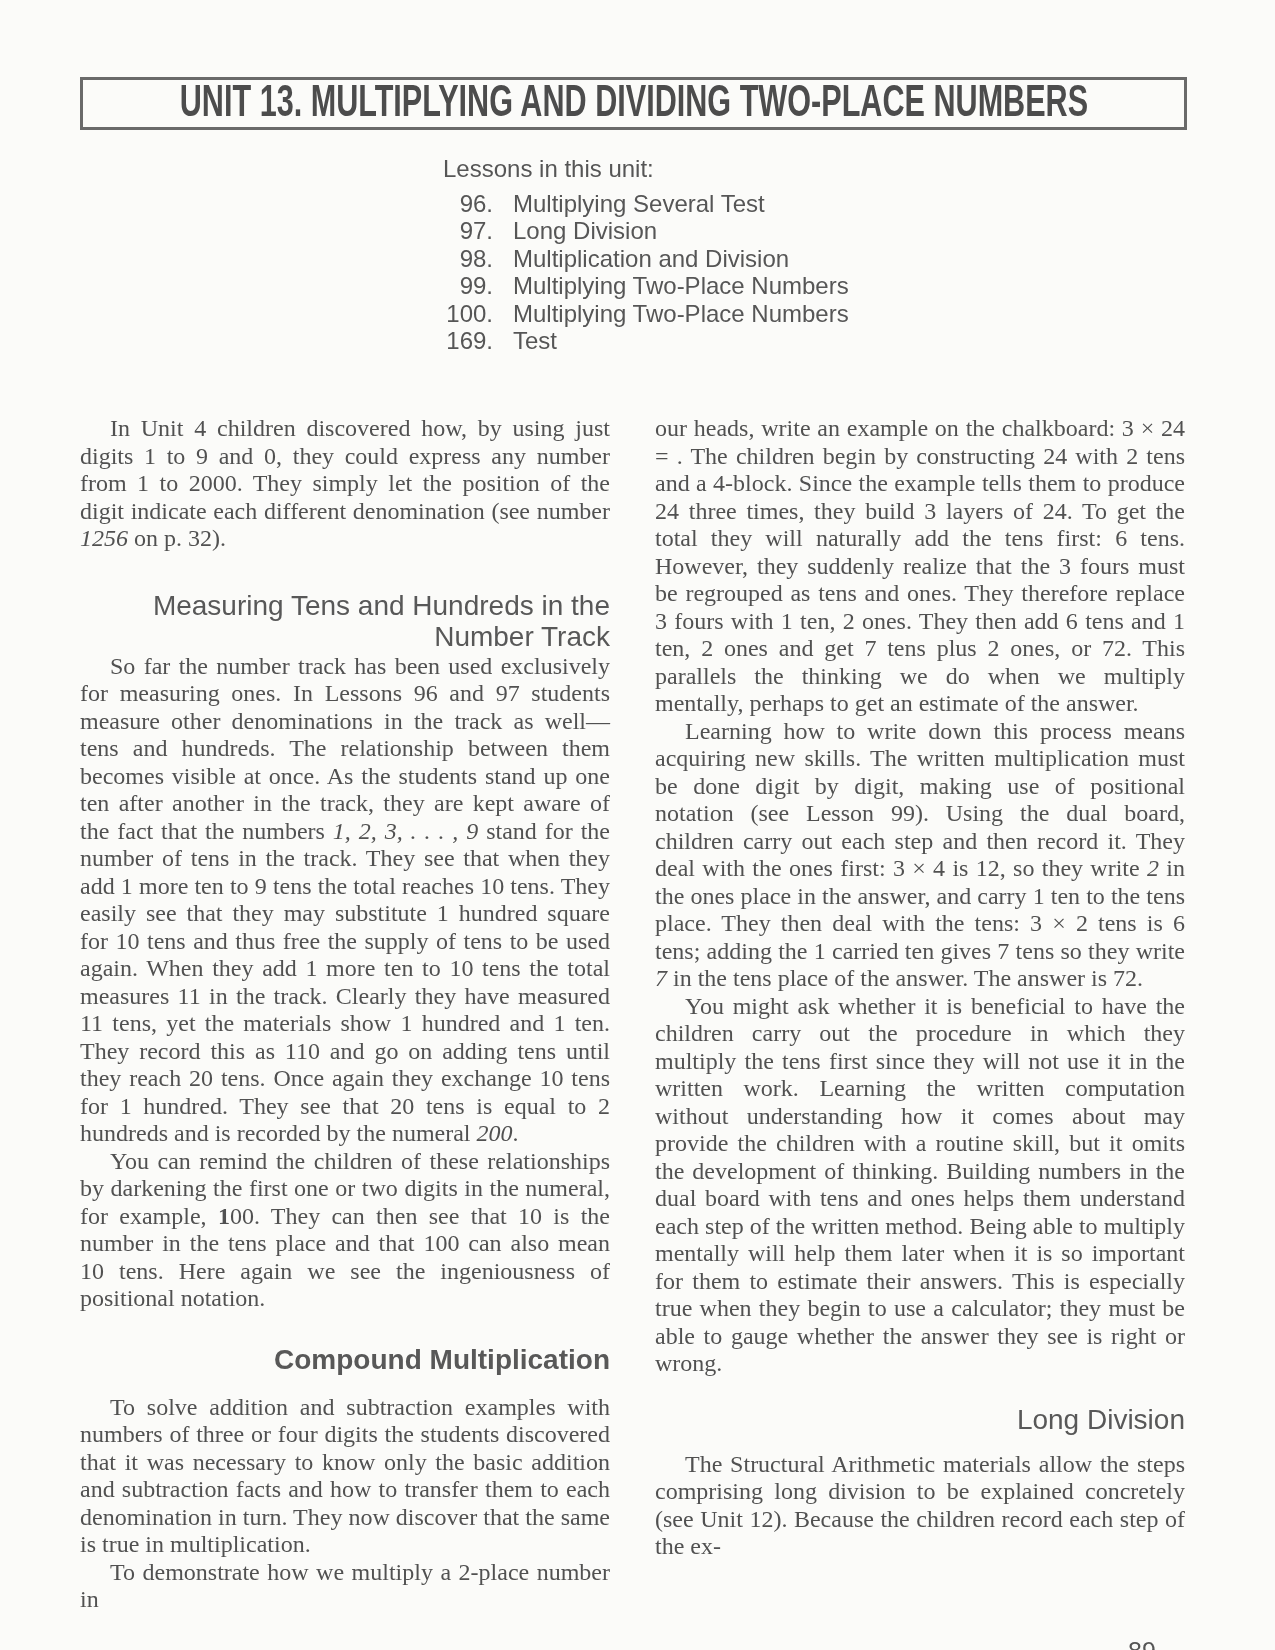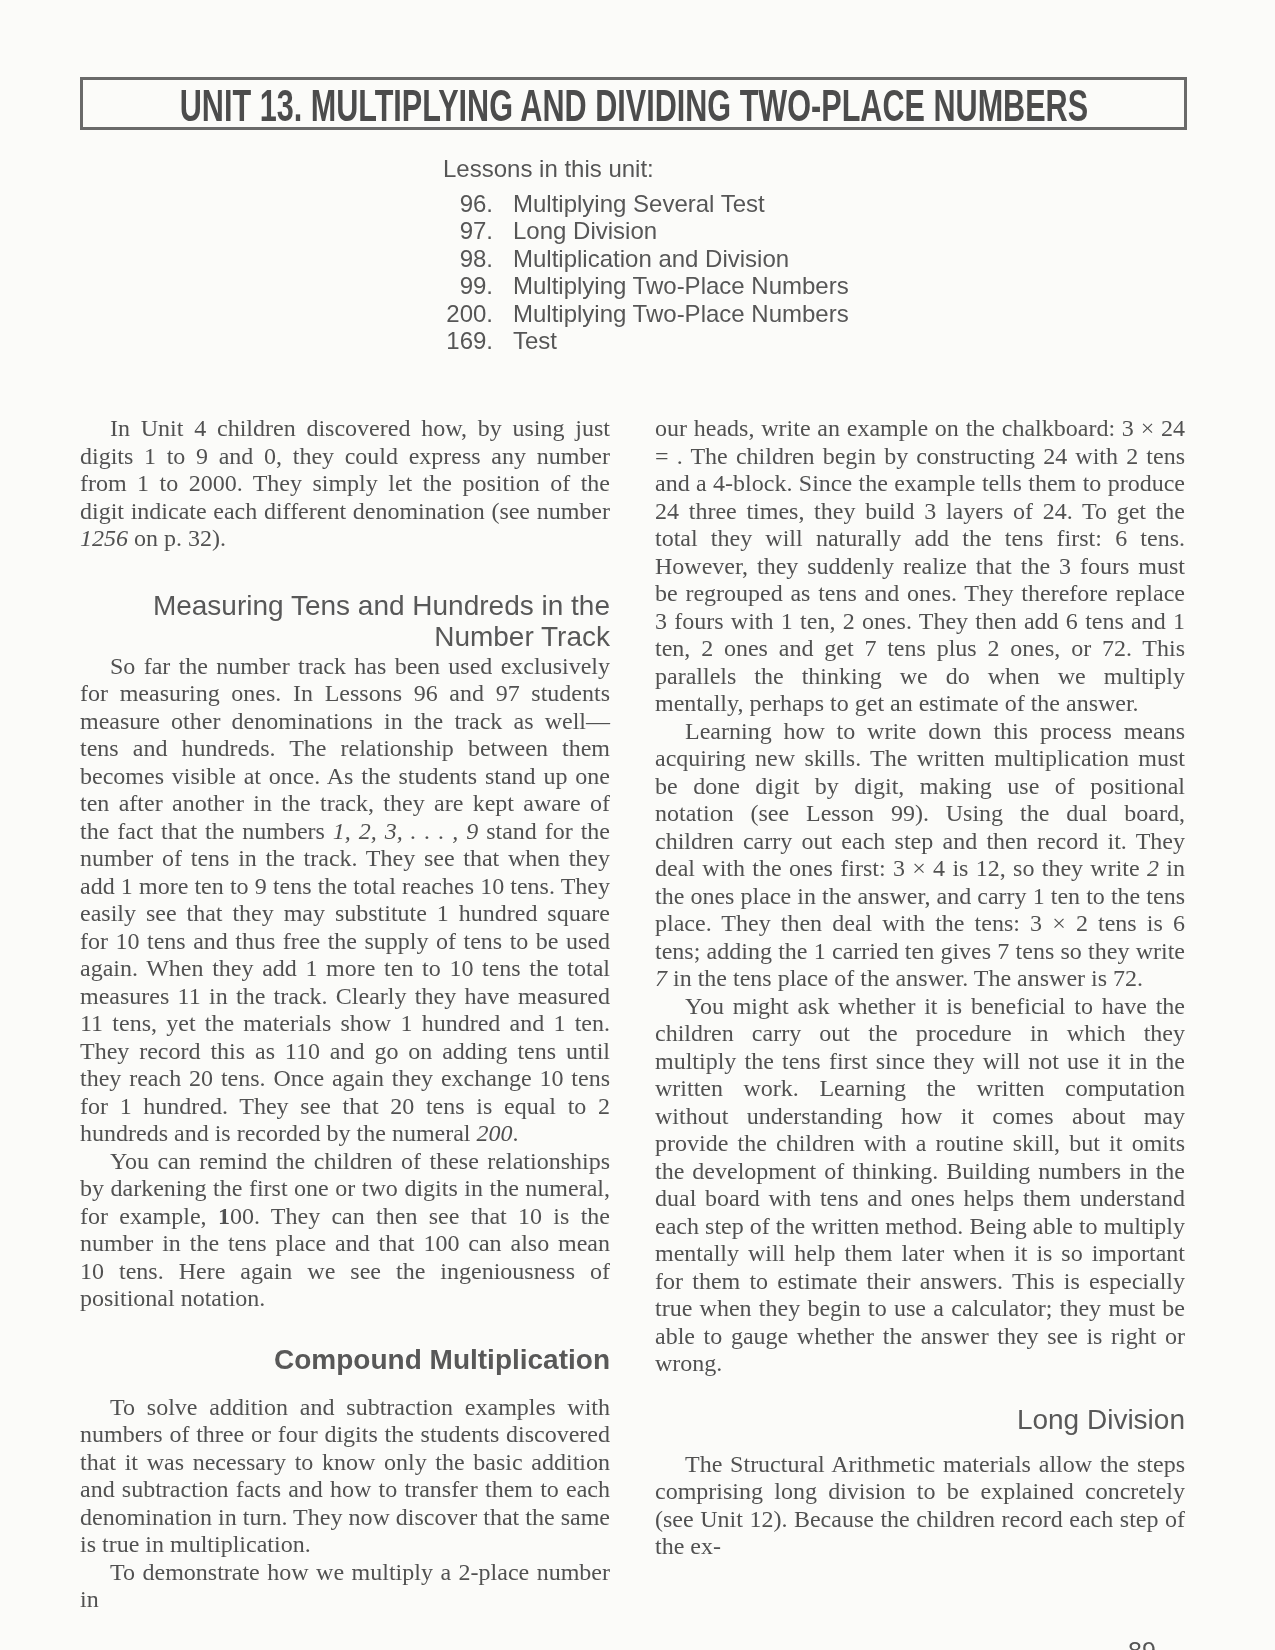--- a/index.html
+++ b/index.html
@@ -8,21 +8,21 @@
     background: #fbfbf9;
     position: relative;
     overflow: hidden;
     font-family: "Liberation Serif", serif;
     color: #4f4f4f;
   }
   .title-box {
     position: absolute; left: 80px; top: 77px;
     width: 1101px; height: 47px;
     border: 3px solid #6a6a6a;
-    display: flex; align-items: flex-start; justify-content: center;
+    display: flex; align-items: flex-end; justify-content: center;
     background: #fbfbf9;
   }
   .title-box .title-text {
     font-family: "Liberation Sans", sans-serif;
     font-weight: bold;
     font-size: 45px;
     color: #4c4c4c;
     white-space: nowrap;
     display: inline-block;
     transform: scaleX(0.68);
@@ -86,21 +86,21 @@
     </div>
     <div class="lesson-row">
       <span class="lesson-number">98.</span>
       <span class="lesson-label">Multiplication and Division</span>
     </div>
     <div class="lesson-row">
       <span class="lesson-number">99.</span>
       <span class="lesson-label">Multiplying Two-Place Numbers</span>
     </div>
     <div class="lesson-row">
-      <span class="lesson-number">200.</span>
+      <span class="lesson-number">100.</span>
       <span class="lesson-label">Multiplying Two-Place Numbers</span>
     </div>
     <div class="lesson-row">
       <span class="lesson-number">169.</span>
       <span class="lesson-label">Test</span>
     </div>
   </div>
 
   <div class="col col-left">
     <p class="indent">In Unit 4 children discovered how, by using just digits 1 to 9 and 0, they could express any number from 1 to 2000. They simply let the position of the digit indicate each different denomination (see number <i>1256</i> on p. 32).</p>

